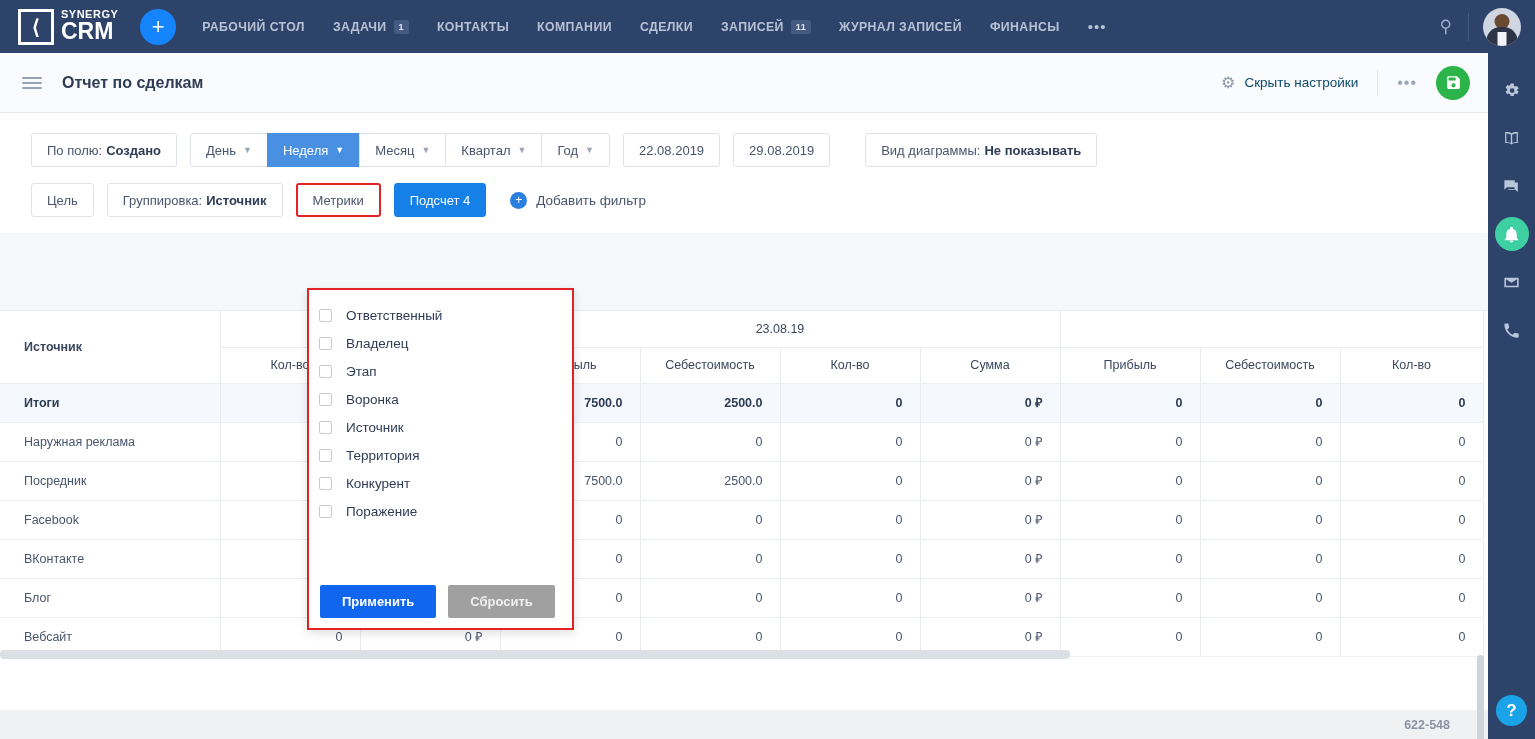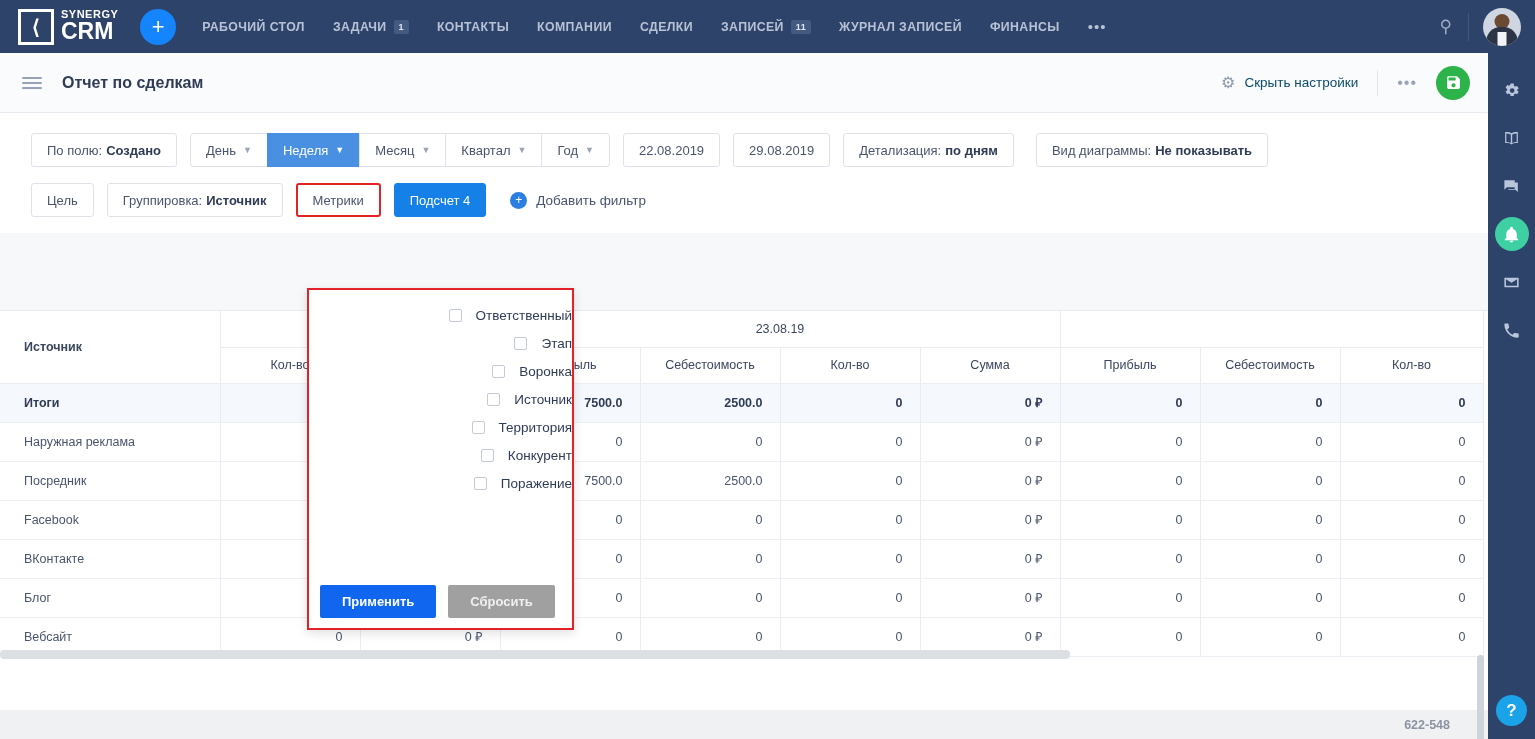--- a/index.html
+++ b/index.html
@@ -121,21 +121,21 @@
   }
   .addfilter span { font-size:13.5px; color:#49556c; }
 
   
   .dropdown {
     position:absolute; left:307px; top:288px; width:267px; height:342px;
     background:#fff; border:2px solid #e32227; z-index:60;
     box-shadow:0 3px 10px rgba(0,0,0,.13);
   }
   .dd-list { padding:11px 0 0 0; }
-  .dd-item { display:flex; align-items:center; height:28px; padding-left:10px; cursor:pointer;justify-content:flex-end; }
+  .dd-item { display:flex; align-items:center; height:28px; padding-left:10px; cursor:pointer; }
   .dd-cb {
     width:13px; height:13px; border:1px solid #c4cbd6; border-radius:2px;
     background:#fff; margin-right:14px;
   }
   .dd-label { font-size:13.5px; color:#2f3c55; }
   .dd-actions { position:absolute; left:11px; bottom:10px; display:flex; }
   .dd-apply {
     background:#1166f0; color:#fff; font-size:13px; font-weight:bold;
     padding:0 22px; height:33px; display:flex; align-items:center; border-radius:2px; cursor:pointer;
   }
@@ -290,24 +290,20 @@
           <div class="fbtn">
             <span>Год</span>
             <span class="caret">▼</span>
           </div>
         </div>
       <div class="gap"></div>
       <div class="fbtn">22.08.2019</div>
       <div class="gap"></div>
       <div class="fbtn">29.08.2019</div>
       <div class="gap"></div>
-      <div class="fbtn">
-        <span>Детализация:</span>
-        <b>по дням</b>
-      </div>
       <div class="gapbig"></div>
       <div class="fbtn">
         <span>Вид диаграммы:</span>
         <b>Не показывать</b>
       </div>
     </div>
 
 
     <div class="frow">
       <div class="fbtn">Цель</div>
@@ -447,20 +443,24 @@
   </div>
 
   <div class="dropdown">
     <div class="dd-list" id="dd-list">
         <div class="dd-item">
           <span class="dd-cb"></span>
           <span class="dd-label">Ответственный</span>
         </div>
         <div class="dd-item">
           <span class="dd-cb"></span>
+          <span class="dd-label">Владелец</span>
+        </div>
+        <div class="dd-item">
+          <span class="dd-cb"></span>
           <span class="dd-label">Этап</span>
         </div>
         <div class="dd-item">
           <span class="dd-cb"></span>
           <span class="dd-label">Воронка</span>
         </div>
         <div class="dd-item">
           <span class="dd-cb"></span>
           <span class="dd-label">Источник</span>
         </div>

